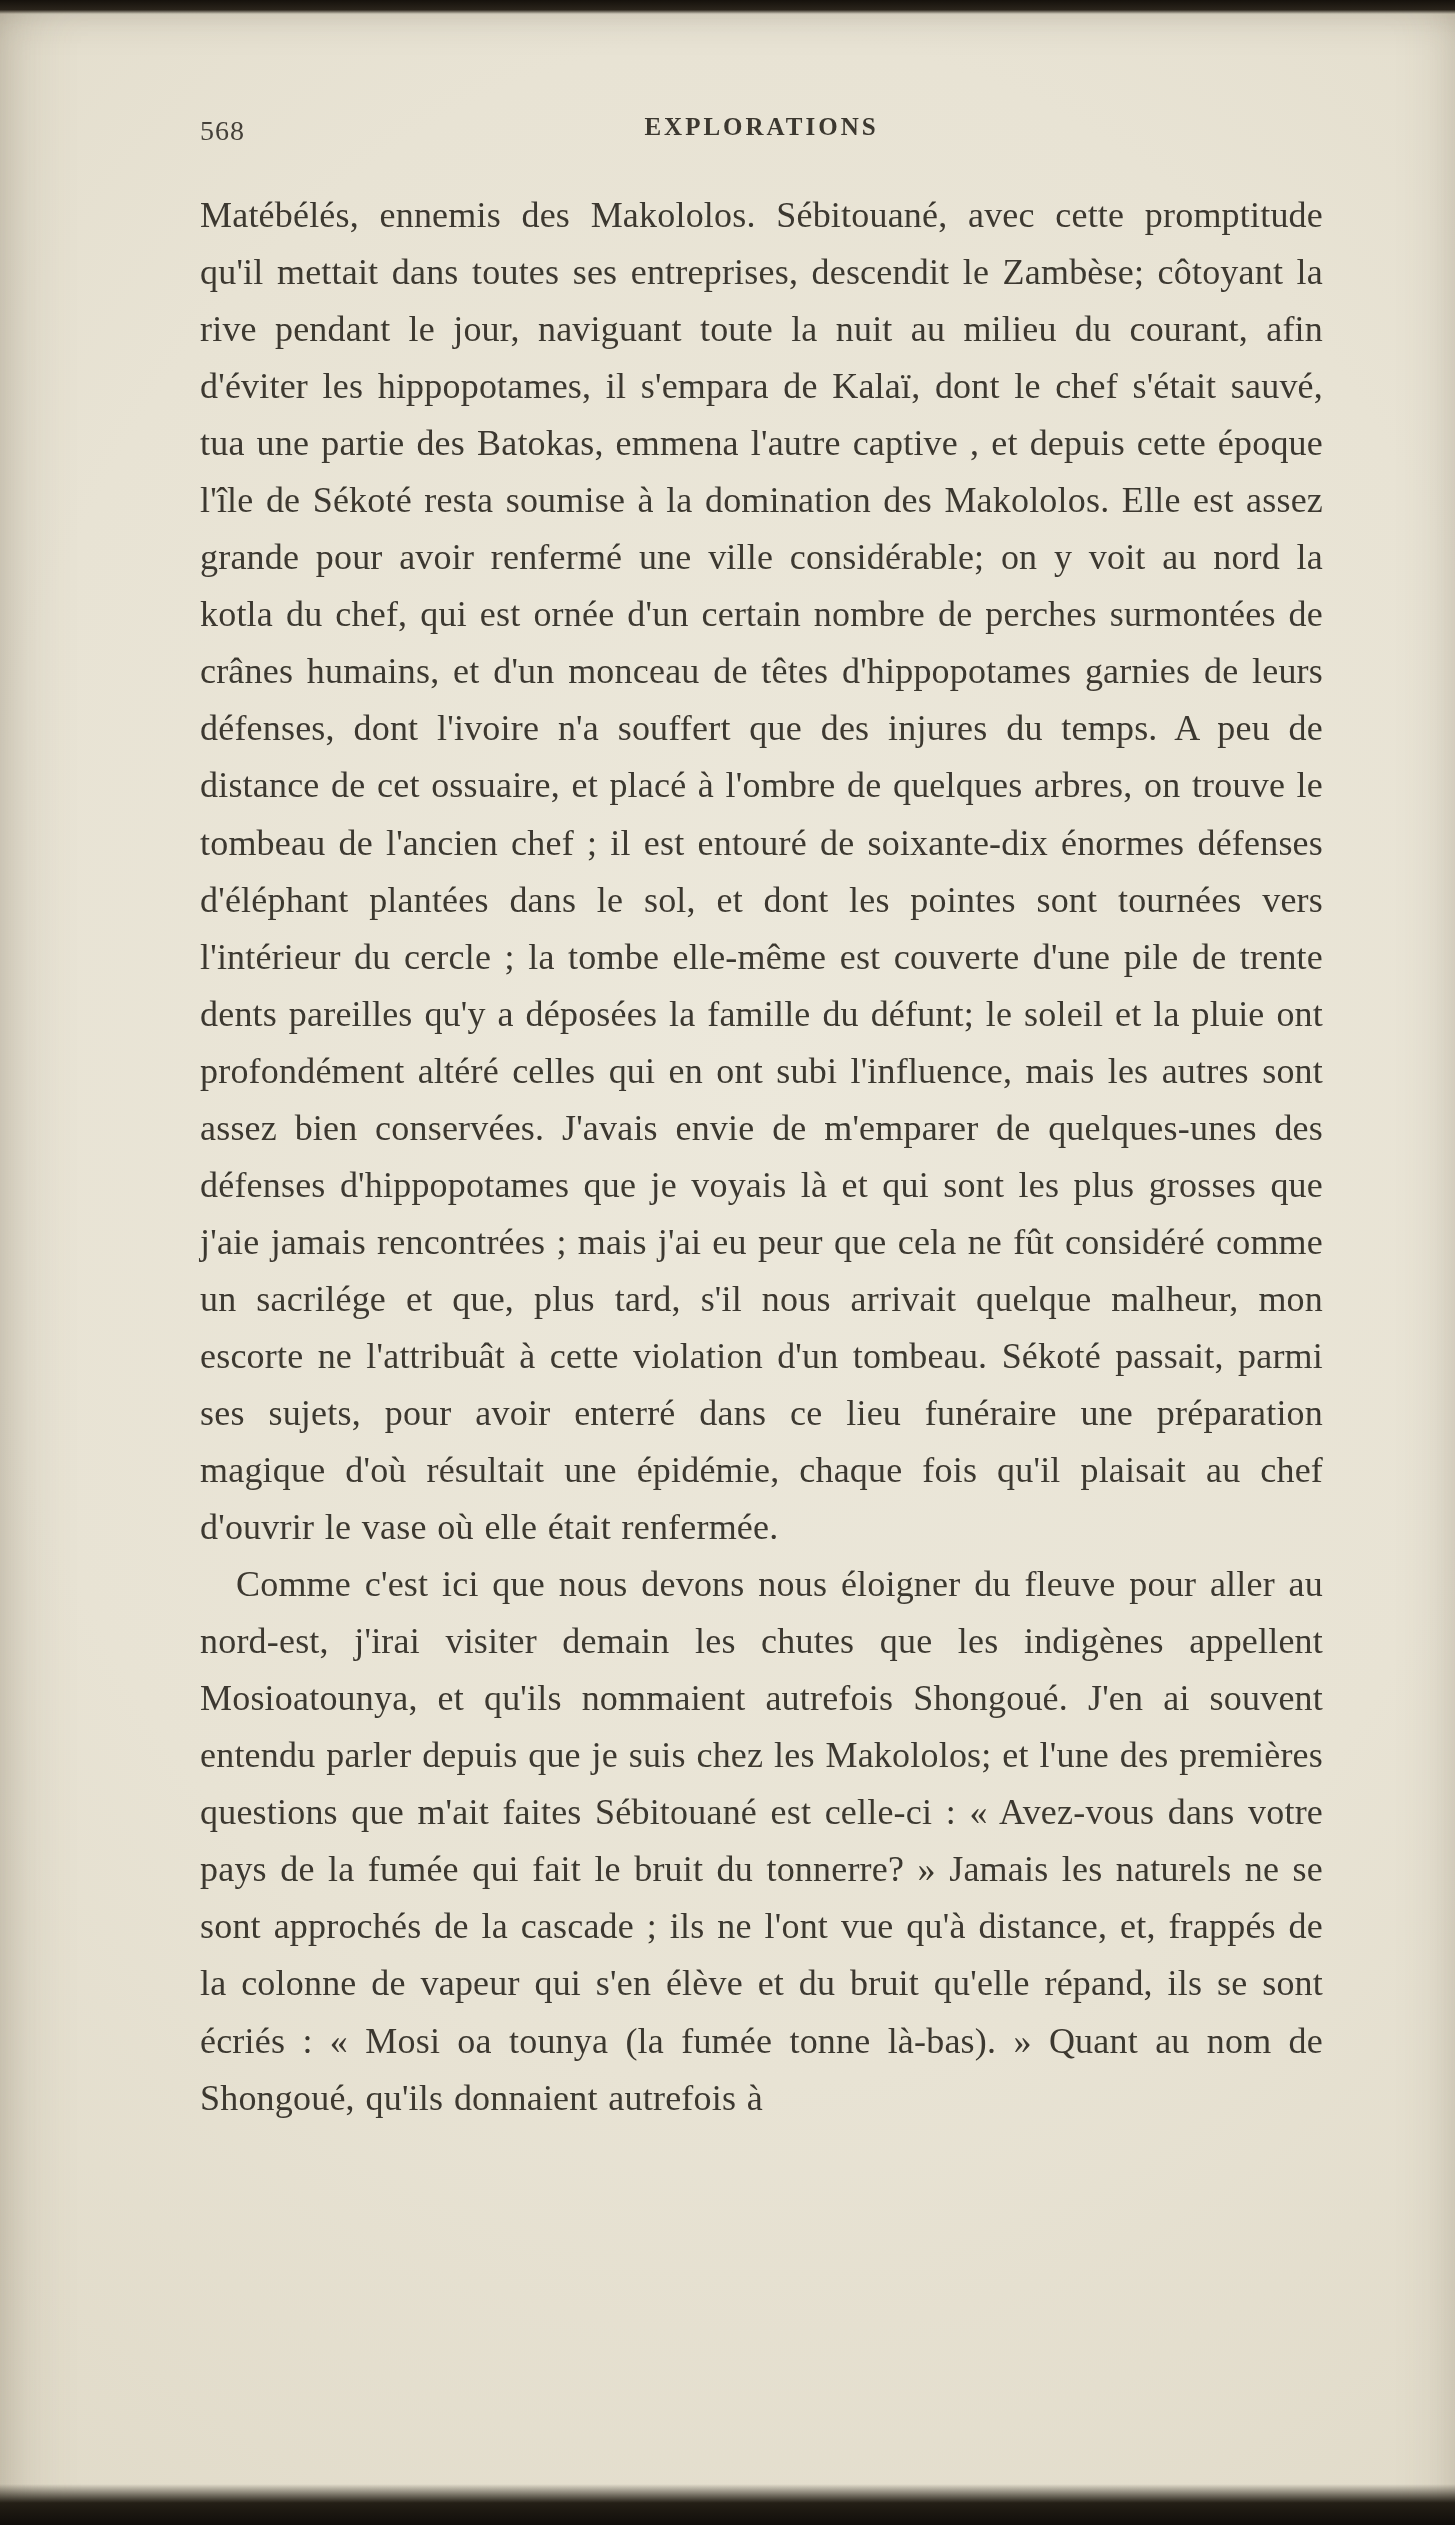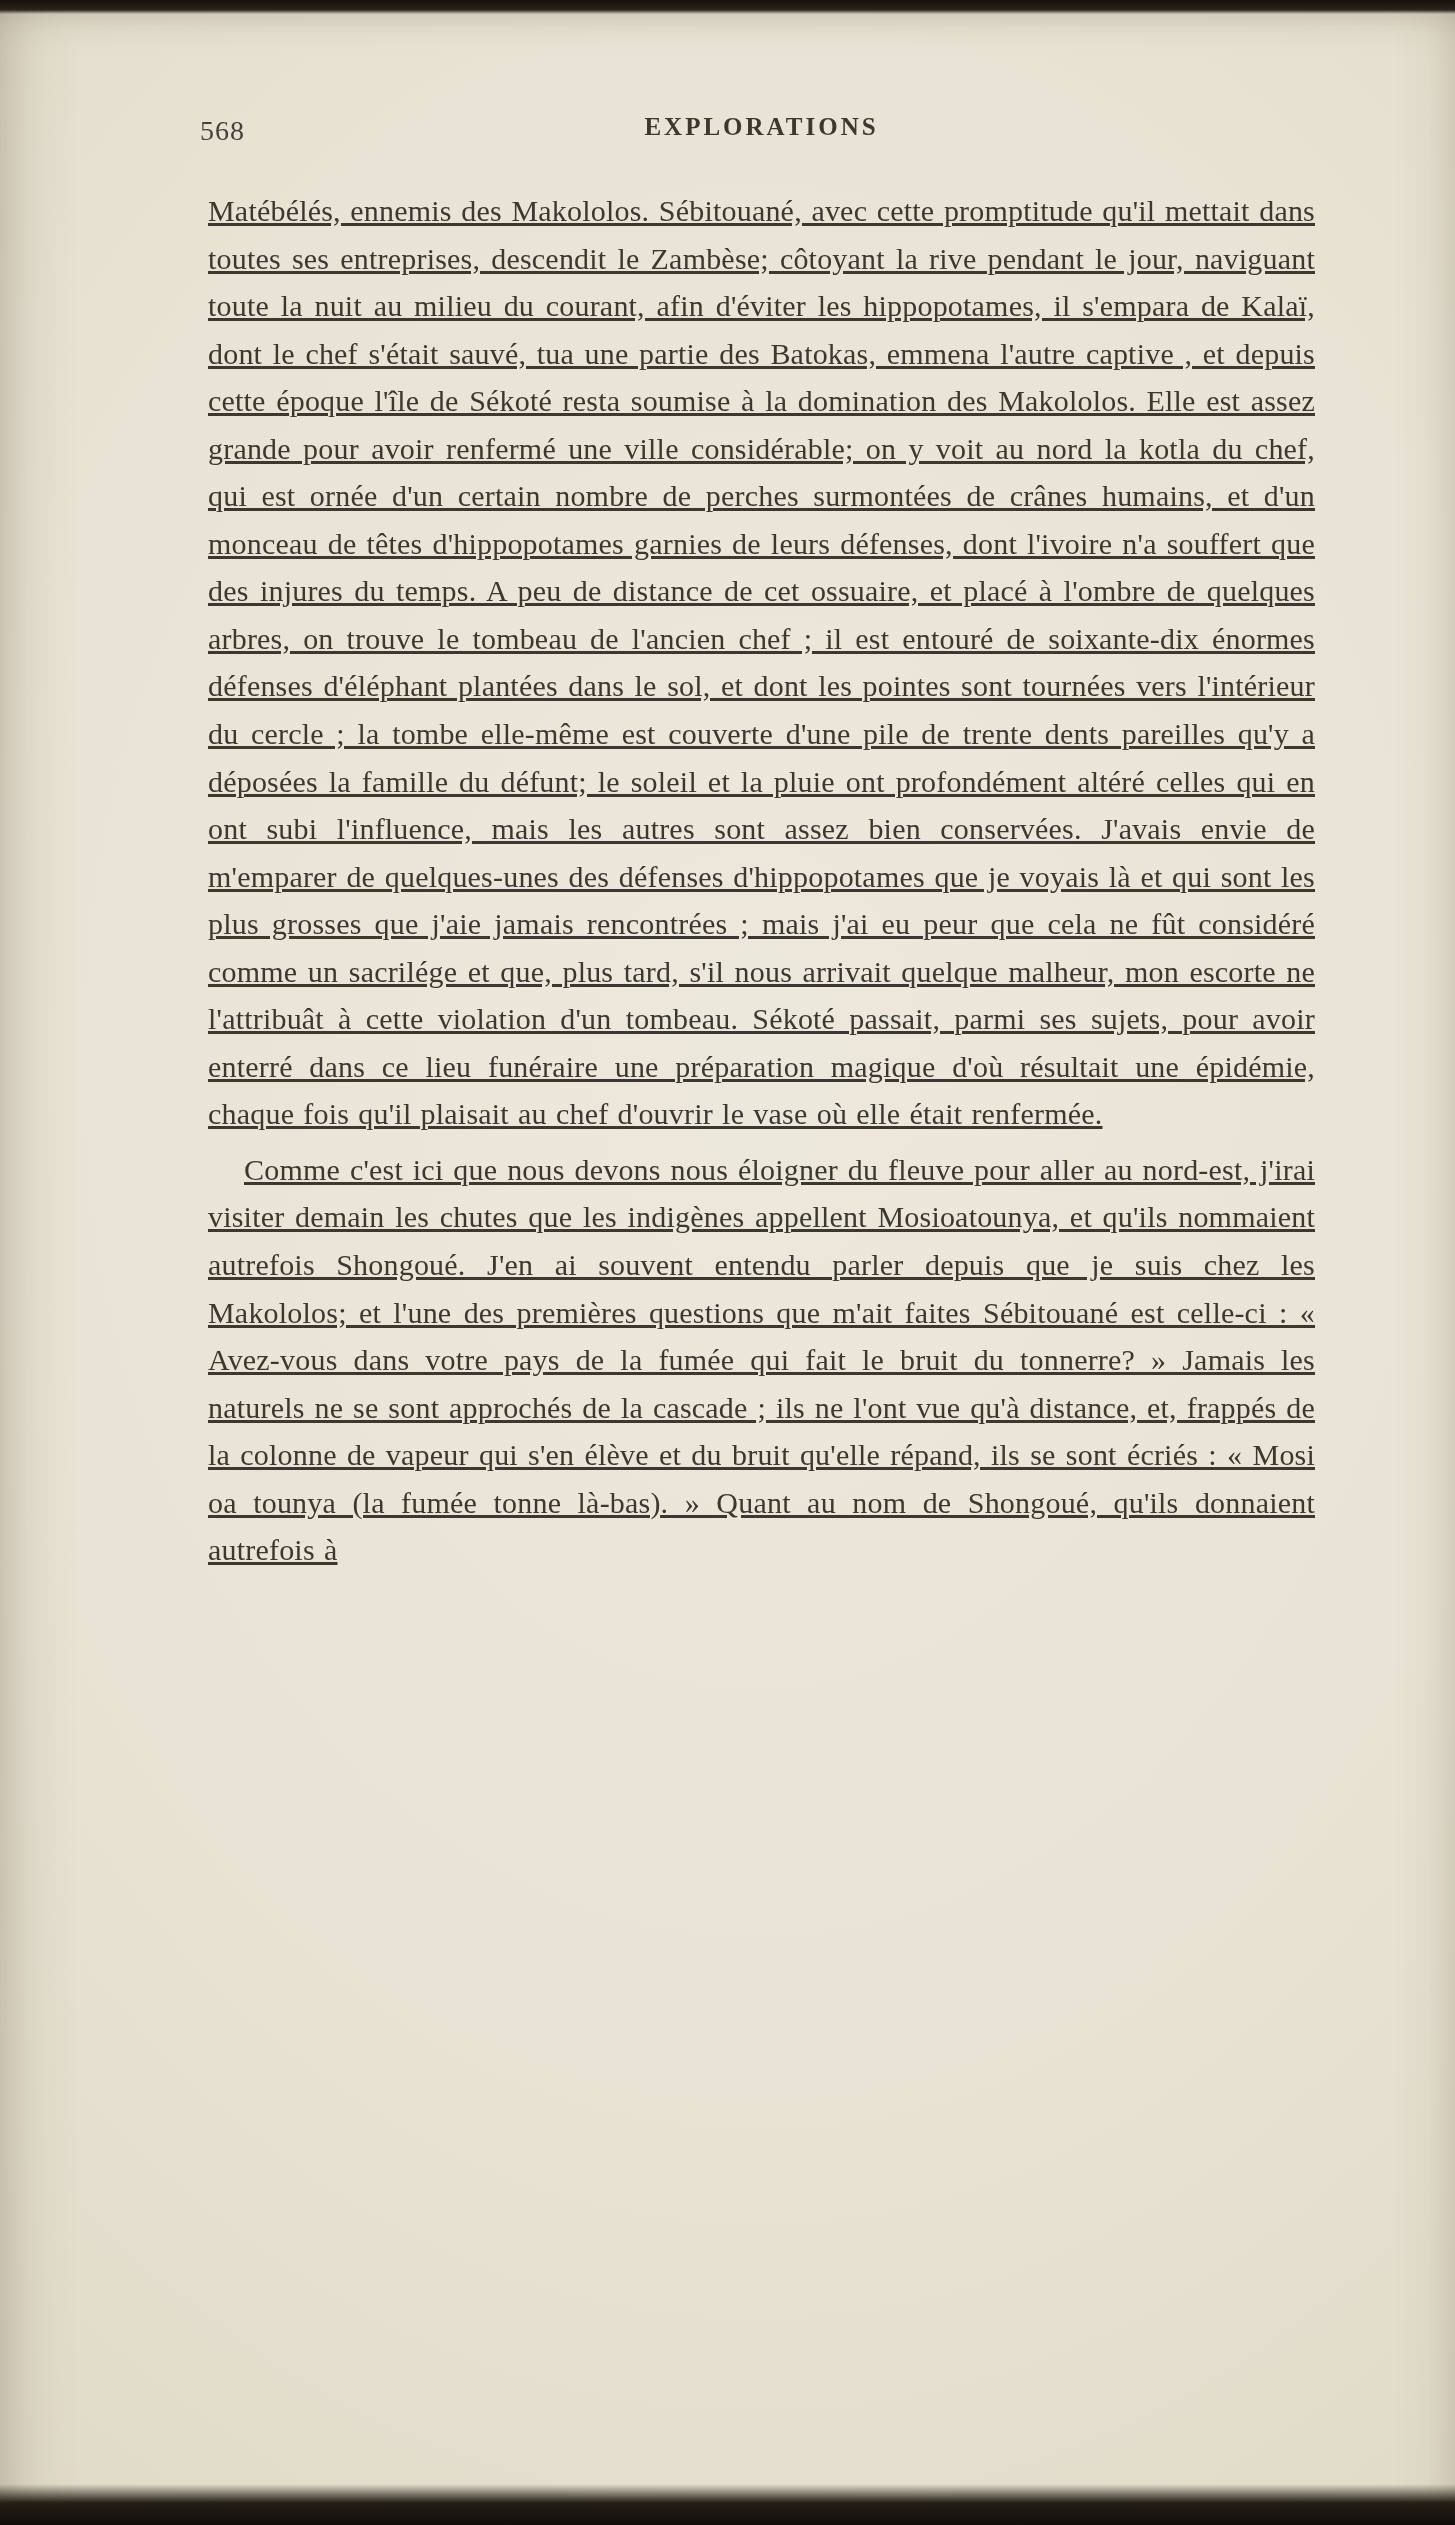--- a/index.html
+++ b/index.html
@@ -36,21 +36,20 @@
     height: 42px;
     background: linear-gradient(0deg, #0f0c09 0%, #241f16 55%, rgba(36,31,22,0) 100%);
   }
 
   .text-block {
     position: absolute;
     left: 200px;
     top: 109px;
     width: 1123px;
     color: #3c3830;
-    text-decoration: underline;
   }
 
   .running-head {
     position: relative;
     height: 46px;
     margin-bottom: 32px;
   }
 
   .page-number {
     position: absolute;
@@ -67,22 +66,22 @@
     right: 0;
     top: 4px;
     text-align: center;
     font-size: 25px;
     font-weight: bold;
     letter-spacing: 3px;
     color: #3c3830;
   }
 
   .body-text p {
-    margin: 8px;
-    font-size: 30px;
+    margin: 0;
+    font-size: 36px;
     line-height: 1.585;
     text-align: justify;
     letter-spacing: 0.2px;
     word-spacing: 1.5px;
     color: #3c3830;
   }
 
   .body-text p.indented {
     text-indent: 36px;
   }

